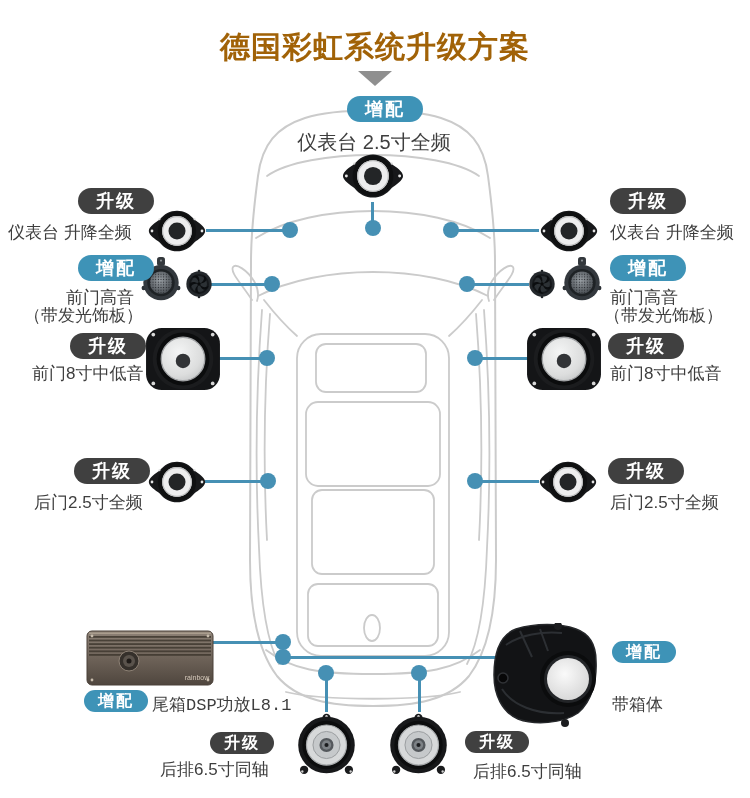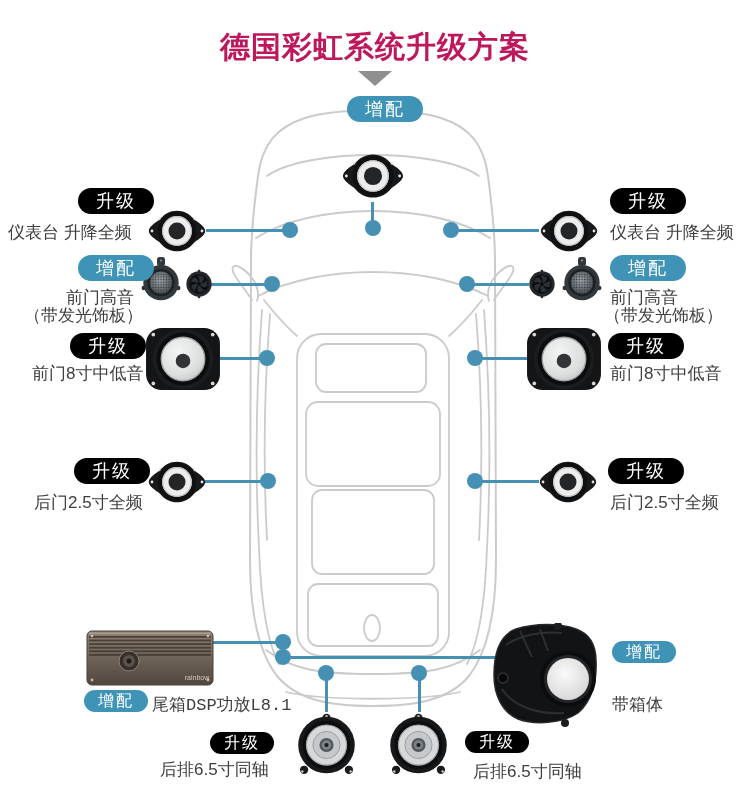--- a/index.html
+++ b/index.html
@@ -2,38 +2,38 @@
 <html><head>
 <meta charset="utf-8">
 <style>
   html,body { margin:0; padding:0; background:#ffffff; }
   .canvas {
     position:relative; width:750px; height:798px; background:#ffffff;
     font-family:"Liberation Sans","DejaVu Sans",sans-serif; overflow:hidden;
   }
   .title {
     position:absolute; left:0; top:27px; width:750px; text-align:center;
-    font-size:30px; font-weight:600; color:#be185d; letter-spacing:1px; z-index:6;
+    font-size:30px; font-weight:600; color:#a16207; letter-spacing:1px; z-index:6;
   }
   .title-arrow {
     position:absolute; left:358px; top:71px; width:0; height:0; z-index:6;
     border-left:17px solid transparent; border-right:17px solid transparent;
     border-top:15px solid #8f8f8f;
   }
   .car-svg { position:absolute; left:220px; top:100px; z-index:1; }
   .line { position:absolute; background:#4690b4; z-index:2; }
   .dot  { position:absolute; width:16px; height:16px; border-radius:8px; background:#4690b4; z-index:3; }
   .spk  { position:absolute; z-index:4; }
   .badge{
     position:absolute; width:76px; height:26px; line-height:26px; border-radius:14px;
-    color:#ffffff; font-size:18px; font-weight:normal; text-align:center;
+    color:#ffffff; font-size:18px; font-weight:bold; text-align:center;
     letter-spacing:2px; z-index:5; white-space:nowrap;
   }
   .badge.teal { background:#3e93b7; }
-  .badge.gray { background:#000000; }
+  .badge.gray { background:#404040; }
   .badge.sm { width:64px; height:22px; line-height:22px; font-size:16px; border-radius:11px; }
   .lbl {
     position:absolute; color:#3e3e3e; font-size:17px; white-space:nowrap; z-index:5;
   }
   .defs-sprite { position:absolute; width:0; height:0; overflow:hidden; }
 </style>
 </head>
 <body>
 
 <svg class="defs-sprite" aria-hidden="true">
@@ -267,20 +267,21 @@
   <div class="badge gray" style="left:74px;top:458px;">升级</div>
   <div class="badge gray" style="left:610px;top:188px;">升级</div>
   <div class="badge teal" style="left:610px;top:255px;">增配</div>
   <div class="badge gray" style="left:608px;top:333px;">升级</div>
   <div class="badge gray" style="left:608px;top:458px;">升级</div>
   <div class="badge teal sm" style="left:84px;top:690px;">增配</div>
   <div class="badge teal sm" style="left:612px;top:641px;">增配</div>
   <div class="badge gray sm" style="left:210px;top:732px;">升级</div>
   <div class="badge gray sm" style="left:465px;top:731px;">升级</div>
 
+  <div class="lbl" style="left:292px;top:129px;width:164px;text-align:center;font-size:20px;">仪表台 2.5寸全频</div>
   <div class="lbl" style="left:8px;top:221px;">仪表台 升降全频</div>
   <div class="lbl" style="left:66px;top:286px;">前门高音</div>
   <div class="lbl" style="left:24px;top:304px;">（带发光饰板）</div>
   <div class="lbl" style="left:32px;top:362px;">前门8寸中低音</div>
   <div class="lbl" style="left:34px;top:491px;">后门2.5寸全频</div>
   <div class="lbl" style="left:610px;top:221px;">仪表台 升降全频</div>
   <div class="lbl" style="left:610px;top:286px;">前门高音</div>
   <div class="lbl" style="left:604px;top:304px;">（带发光饰板）</div>
   <div class="lbl" style="left:610px;top:362px;">前门8寸中低音</div>
   <div class="lbl" style="left:610px;top:491px;">后门2.5寸全频</div>

